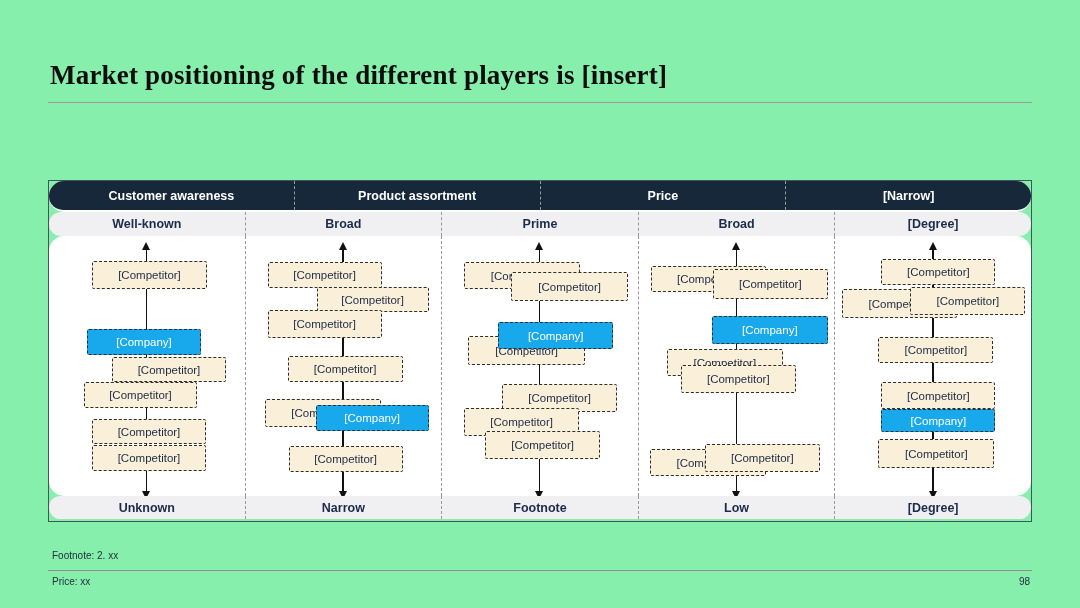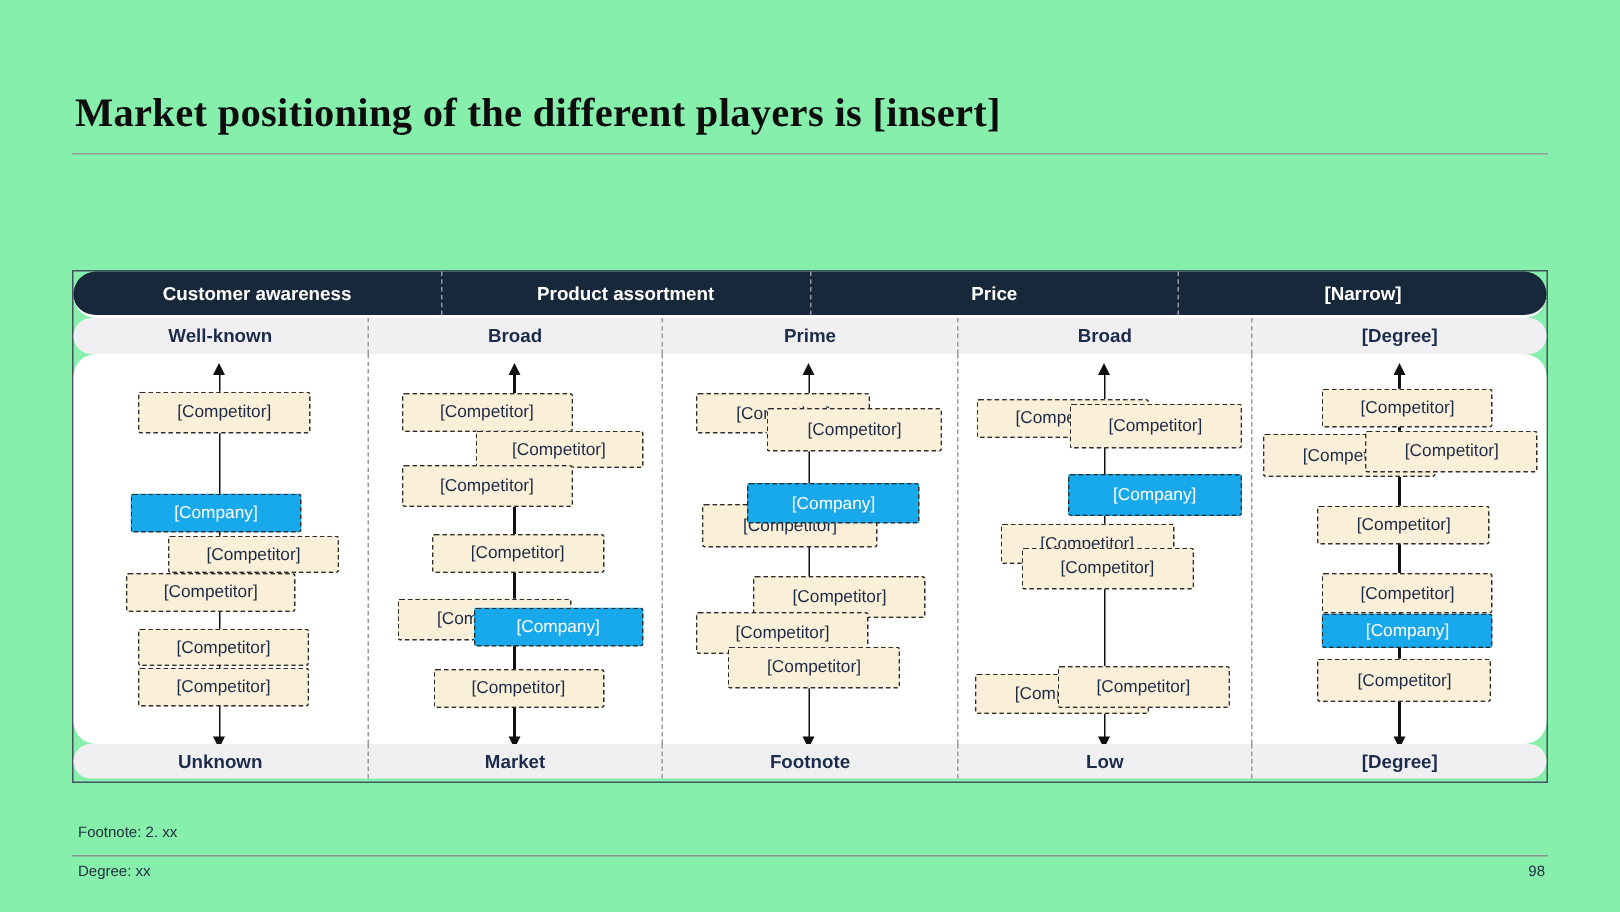--- a/index.html
+++ b/index.html
@@ -126,24 +126,24 @@
           <div class="box competitor" style="left: 7px; top: 53px; width: 115px; height: 29px;">[Competitor]</div>
           <div class="box competitor" style="left: 75px; top: 51px; width: 115px; height: 28px;">[Competitor]</div>
           <div class="box competitor" style="left: 43px; top: 101px; width: 115px; height: 26px;">[Competitor]</div>
           <div class="box competitor" style="left: 46px; top: 146px; width: 114px; height: 27px;">[Competitor]</div>
           <div class="box company" style="left: 46px; top: 173px; width: 114px; height: 23px;">[Company]</div>
           <div class="box competitor" style="left: 43px; top: 203px; width: 116px; height: 29px;">[Competitor]</div>
         </div>
       </div>
       <div class="row bottom-row">
         <div class="cell">Unknown</div>
-        <div class="cell">Market</div>
+        <div class="cell">Narrow</div>
         <div class="cell">Footnote</div>
         <div class="cell">Low</div>
         <div class="cell">[Degree]</div>
       </div>
     </div>
 
   <div class="footnote">Footnote: 2. xx</div>
   <div class="footer-rule"></div>
-  <div class="source">Degree: xx</div>
+  <div class="source">Price: xx</div>
   <div class="page-number">98</div>
 </div>
 
 </body></html>

